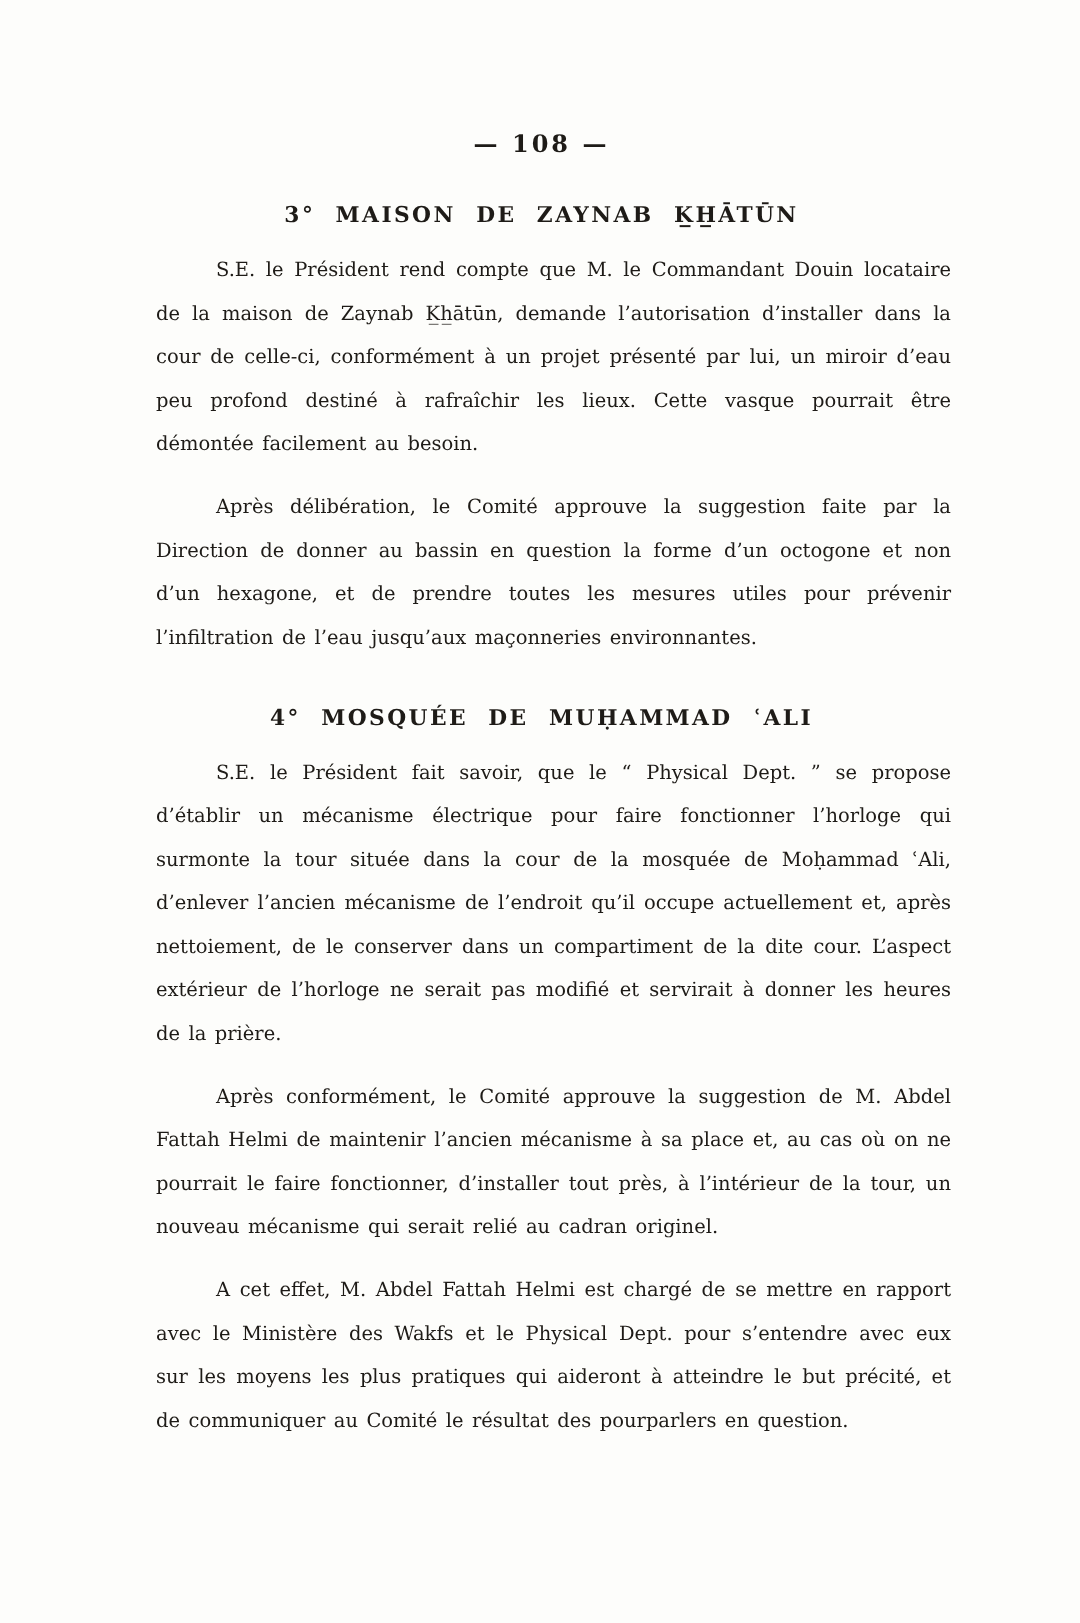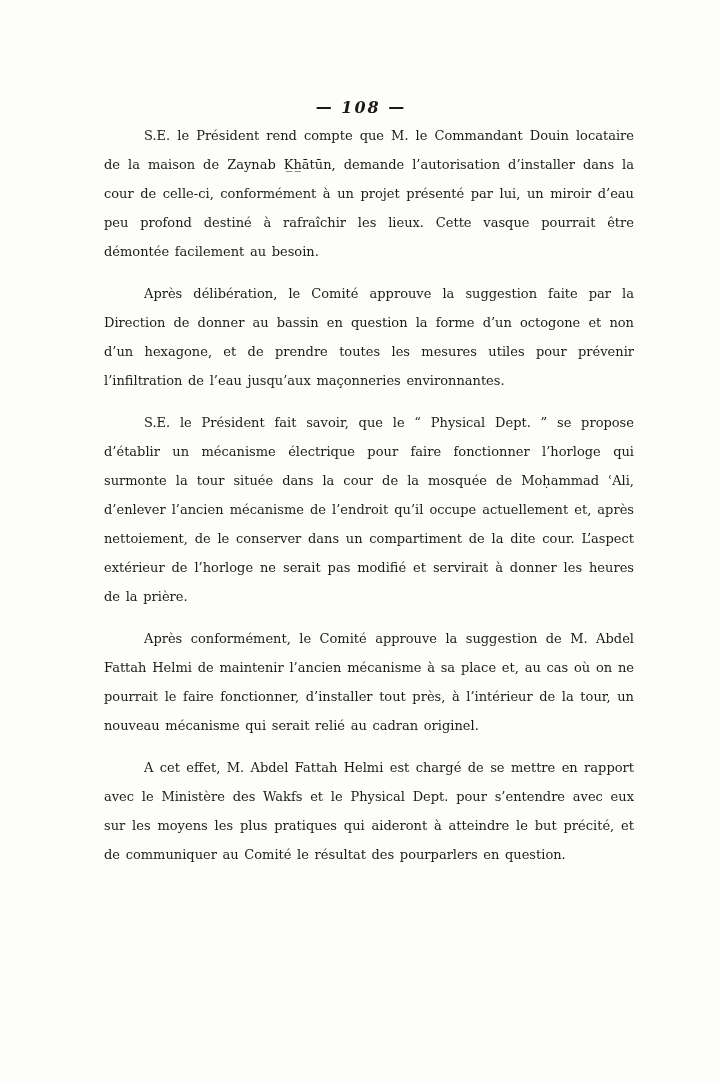--- a/index.html
+++ b/index.html
@@ -17,22 +17,21 @@
     font-family: "DejaVu Serif", "Liberation Serif", serif;
     box-sizing: border-box;
     padding: 86px 86px 40px 88px;
     overflow: hidden;
   }
   .page-number {
     text-align: center;
     font-size: 16px;
     font-weight: 700;
     letter-spacing: 2px;
-    margin: 12px 0 4px 0;
-    font-style: italic;
+    margin: 0 0 4px 0;
   }
   .heading {
     text-align: center;
     font-size: 14.5px;
     font-weight: 700;
     letter-spacing: 1.6px;
     word-spacing: 7px;
     margin: 30px 0 14px 0;
     white-space: nowrap;
   }
@@ -49,23 +48,25 @@
   }
 </style>
 </head>
 <body>
 
 <div class="page" style="--paper: #fdfdfb; --ink: #1e1b17;">
 
   <div class="page-number">— 108 —</div>
 
   <section class="doc-section">
+    <h2 class="heading">3° MAISON DE ZAYNAB K̲H̲ĀTŪN</h2>
     <p class="para">S.E. le Président rend compte que M. le Commandant Douin locataire de la maison de Zaynab K̲h̲ātūn, demande l’autorisation d’installer dans la cour de celle-ci, conformément à un projet présenté par lui, un miroir d’eau peu profond destiné à rafraîchir les lieux. Cette vasque pourrait être démontée facilement au besoin.</p>
     <p class="para">Après délibération, le Comité approuve la suggestion faite par la Direction de donner au bassin en question la forme d’un octogone et non d’un hexagone, et de prendre toutes les mesures utiles pour prévenir l’infiltration de l’eau jusqu’aux maçonneries environnantes.</p>
   </section>
 
   <section class="doc-section">
+    <h2 class="heading">4° MOSQUÉE DE MUḤAMMAD ʿALI</h2>
     <p class="para">S.E. le Président fait savoir, que le “ Physical Dept. ” se propose d’établir un mécanisme électrique pour faire fonctionner l’horloge qui surmonte la tour située dans la cour de la mosquée de Moḥammad ʿAli, d’enlever l’ancien mécanisme de l’endroit qu’il occupe actuellement et, après nettoiement, de le conserver dans un compartiment de la dite cour. L’aspect extérieur de l’horloge ne serait pas modifié et servirait à donner les heures de la prière.</p>
     <p class="para">Après conformément, le Comité approuve la suggestion de M. Abdel Fattah Helmi de maintenir l’ancien mécanisme à sa place et, au cas où on ne pourrait le faire fonctionner, d’installer tout près, à l’intérieur de la tour, un nouveau mécanisme qui serait relié au cadran originel.</p>
     <p class="para">A cet effet, M. Abdel Fattah Helmi est chargé de se mettre en rapport avec le Ministère des Wakfs et le Physical Dept. pour s’entendre avec eux sur les moyens les plus pratiques qui aideront à atteindre le but précité, et de communiquer au Comité le résultat des pourparlers en question.</p>
   </section>
 
 </div>
 
 </body></html>

